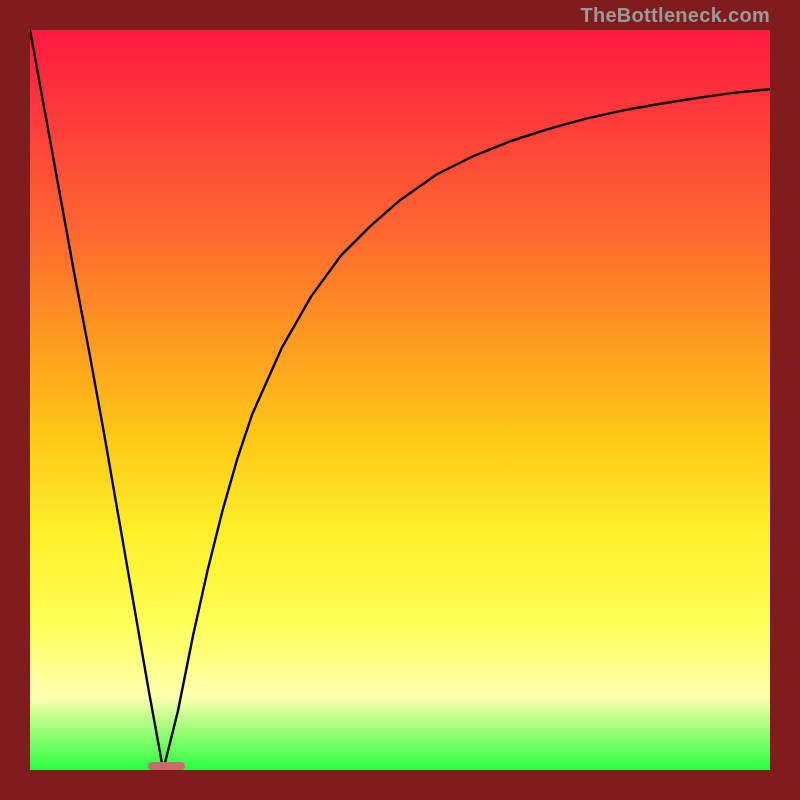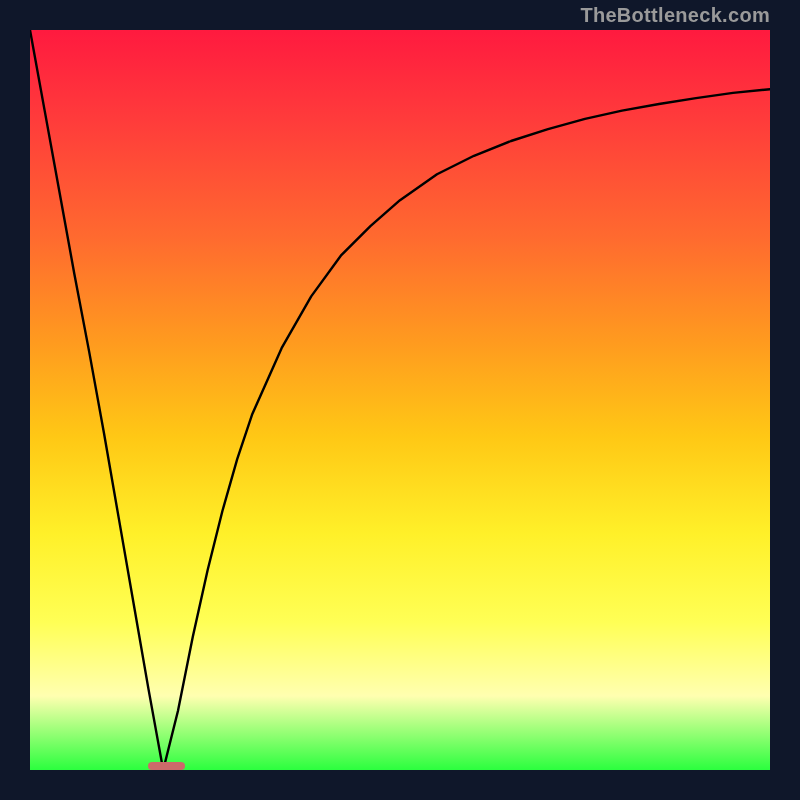--- a/index.html
+++ b/index.html
@@ -8,21 +8,21 @@
     width: 800px;
     height: 800px;
     overflow: hidden;
     background: #000;
     font-family: Arial, Helvetica, sans-serif;
   }
   .frame {
     position: relative;
     width: 800px;
     height: 800px;
-    background: #0f172a;
+    background: #7f1d1d;
   }
   .plot {
     position: absolute;
     left: 30px;
     top: 30px;
     width: 740px;
     height: 740px;
     
     background: linear-gradient(
       to bottom,

